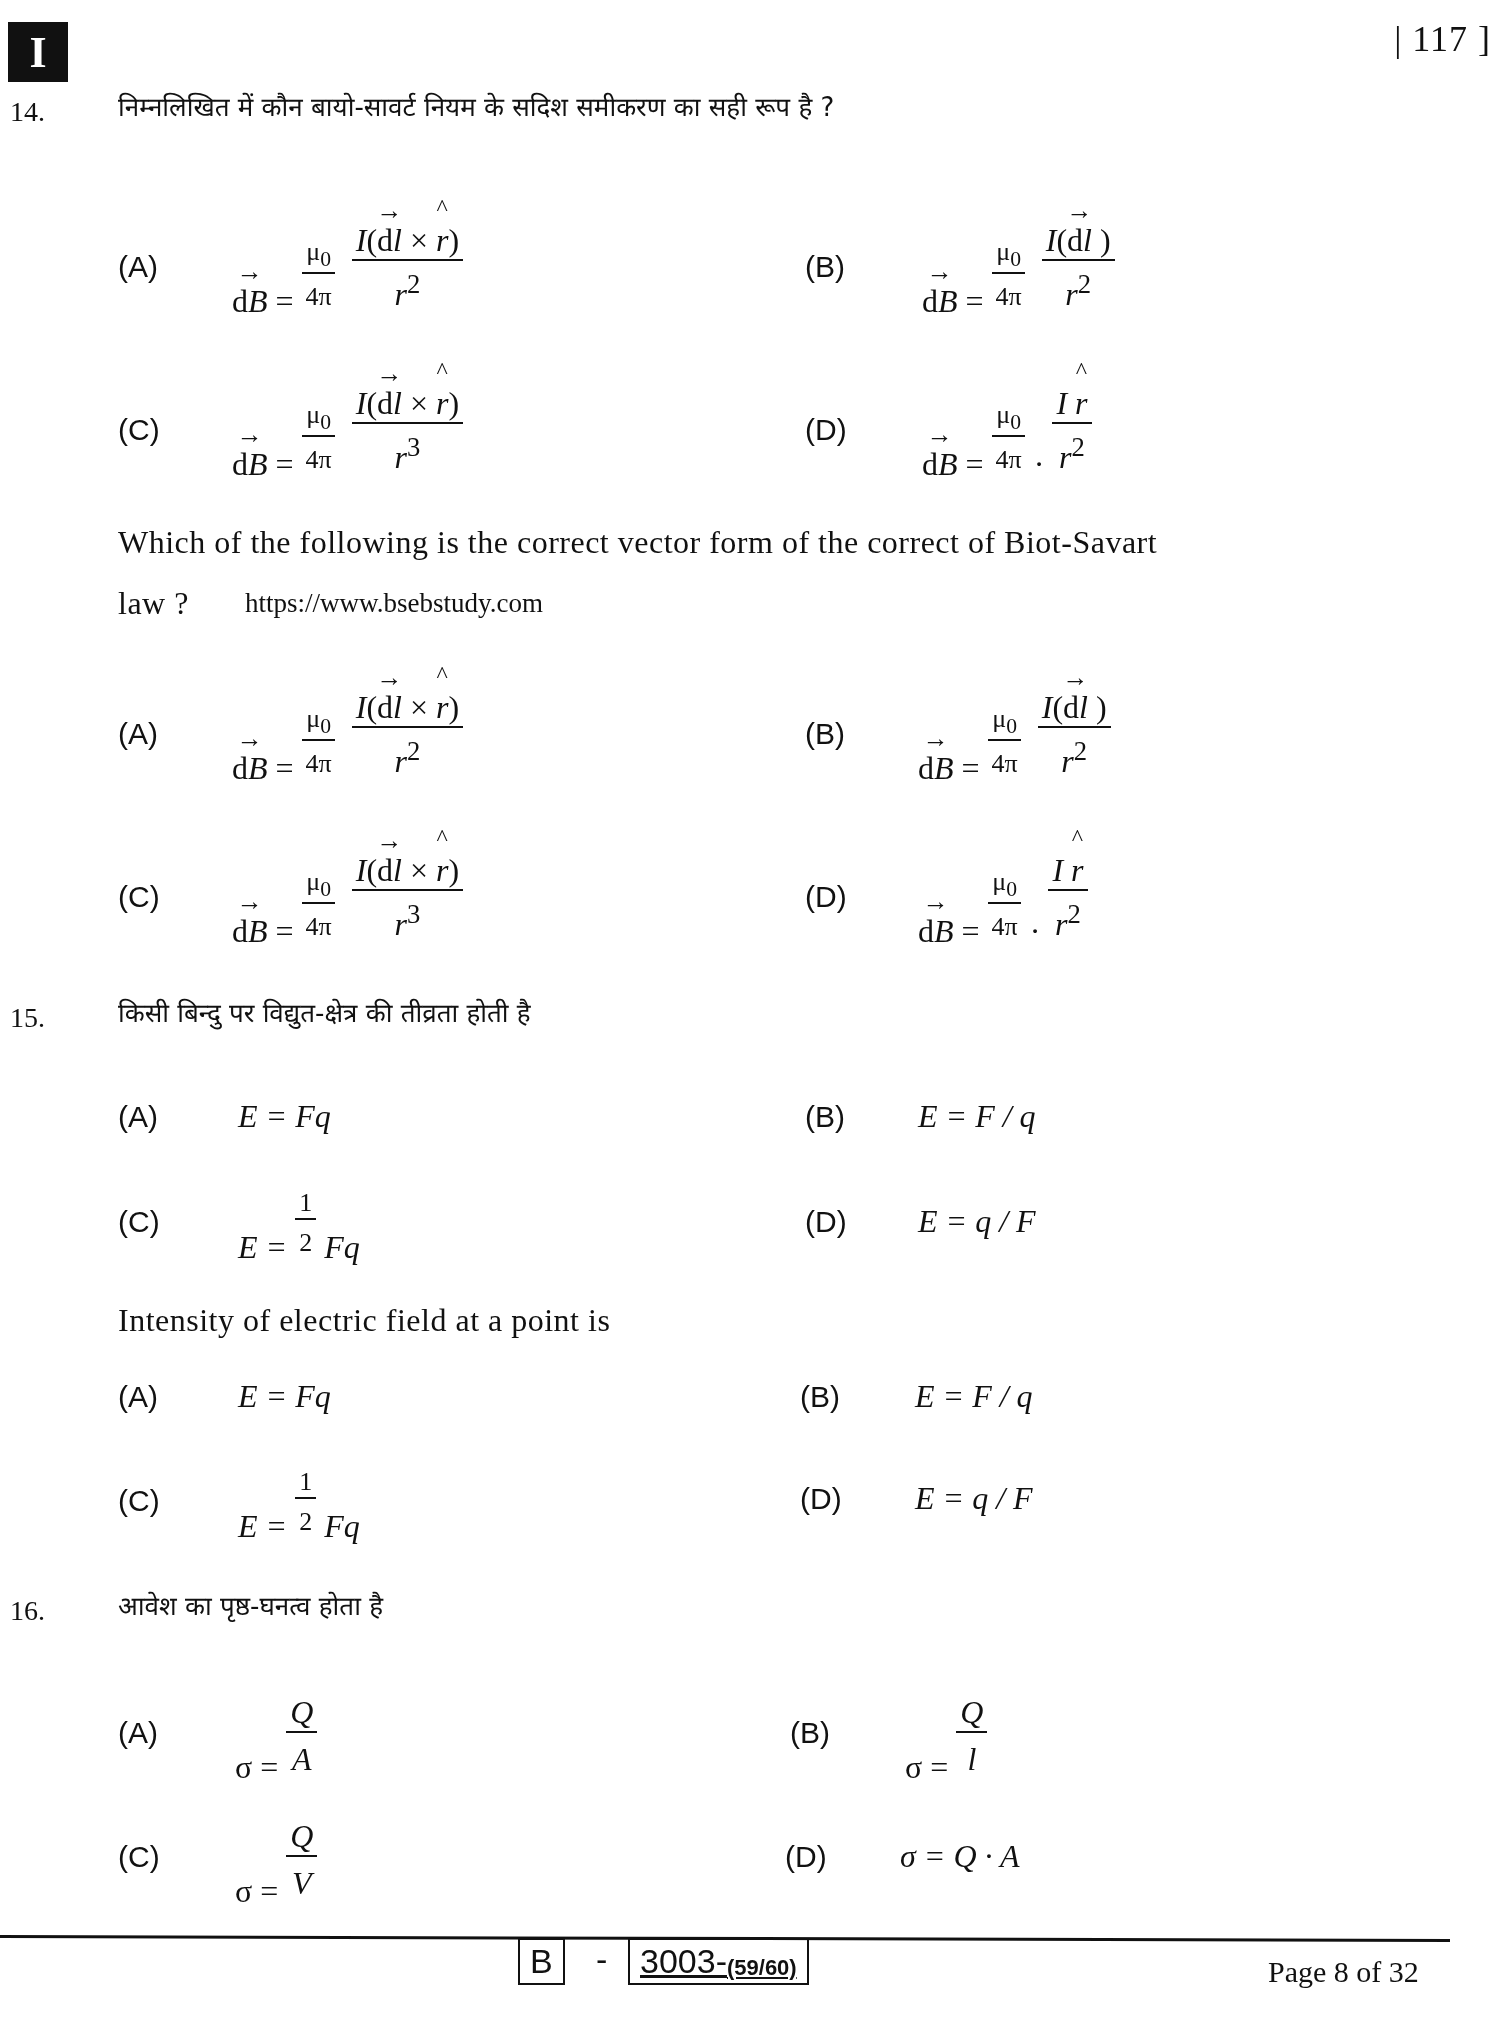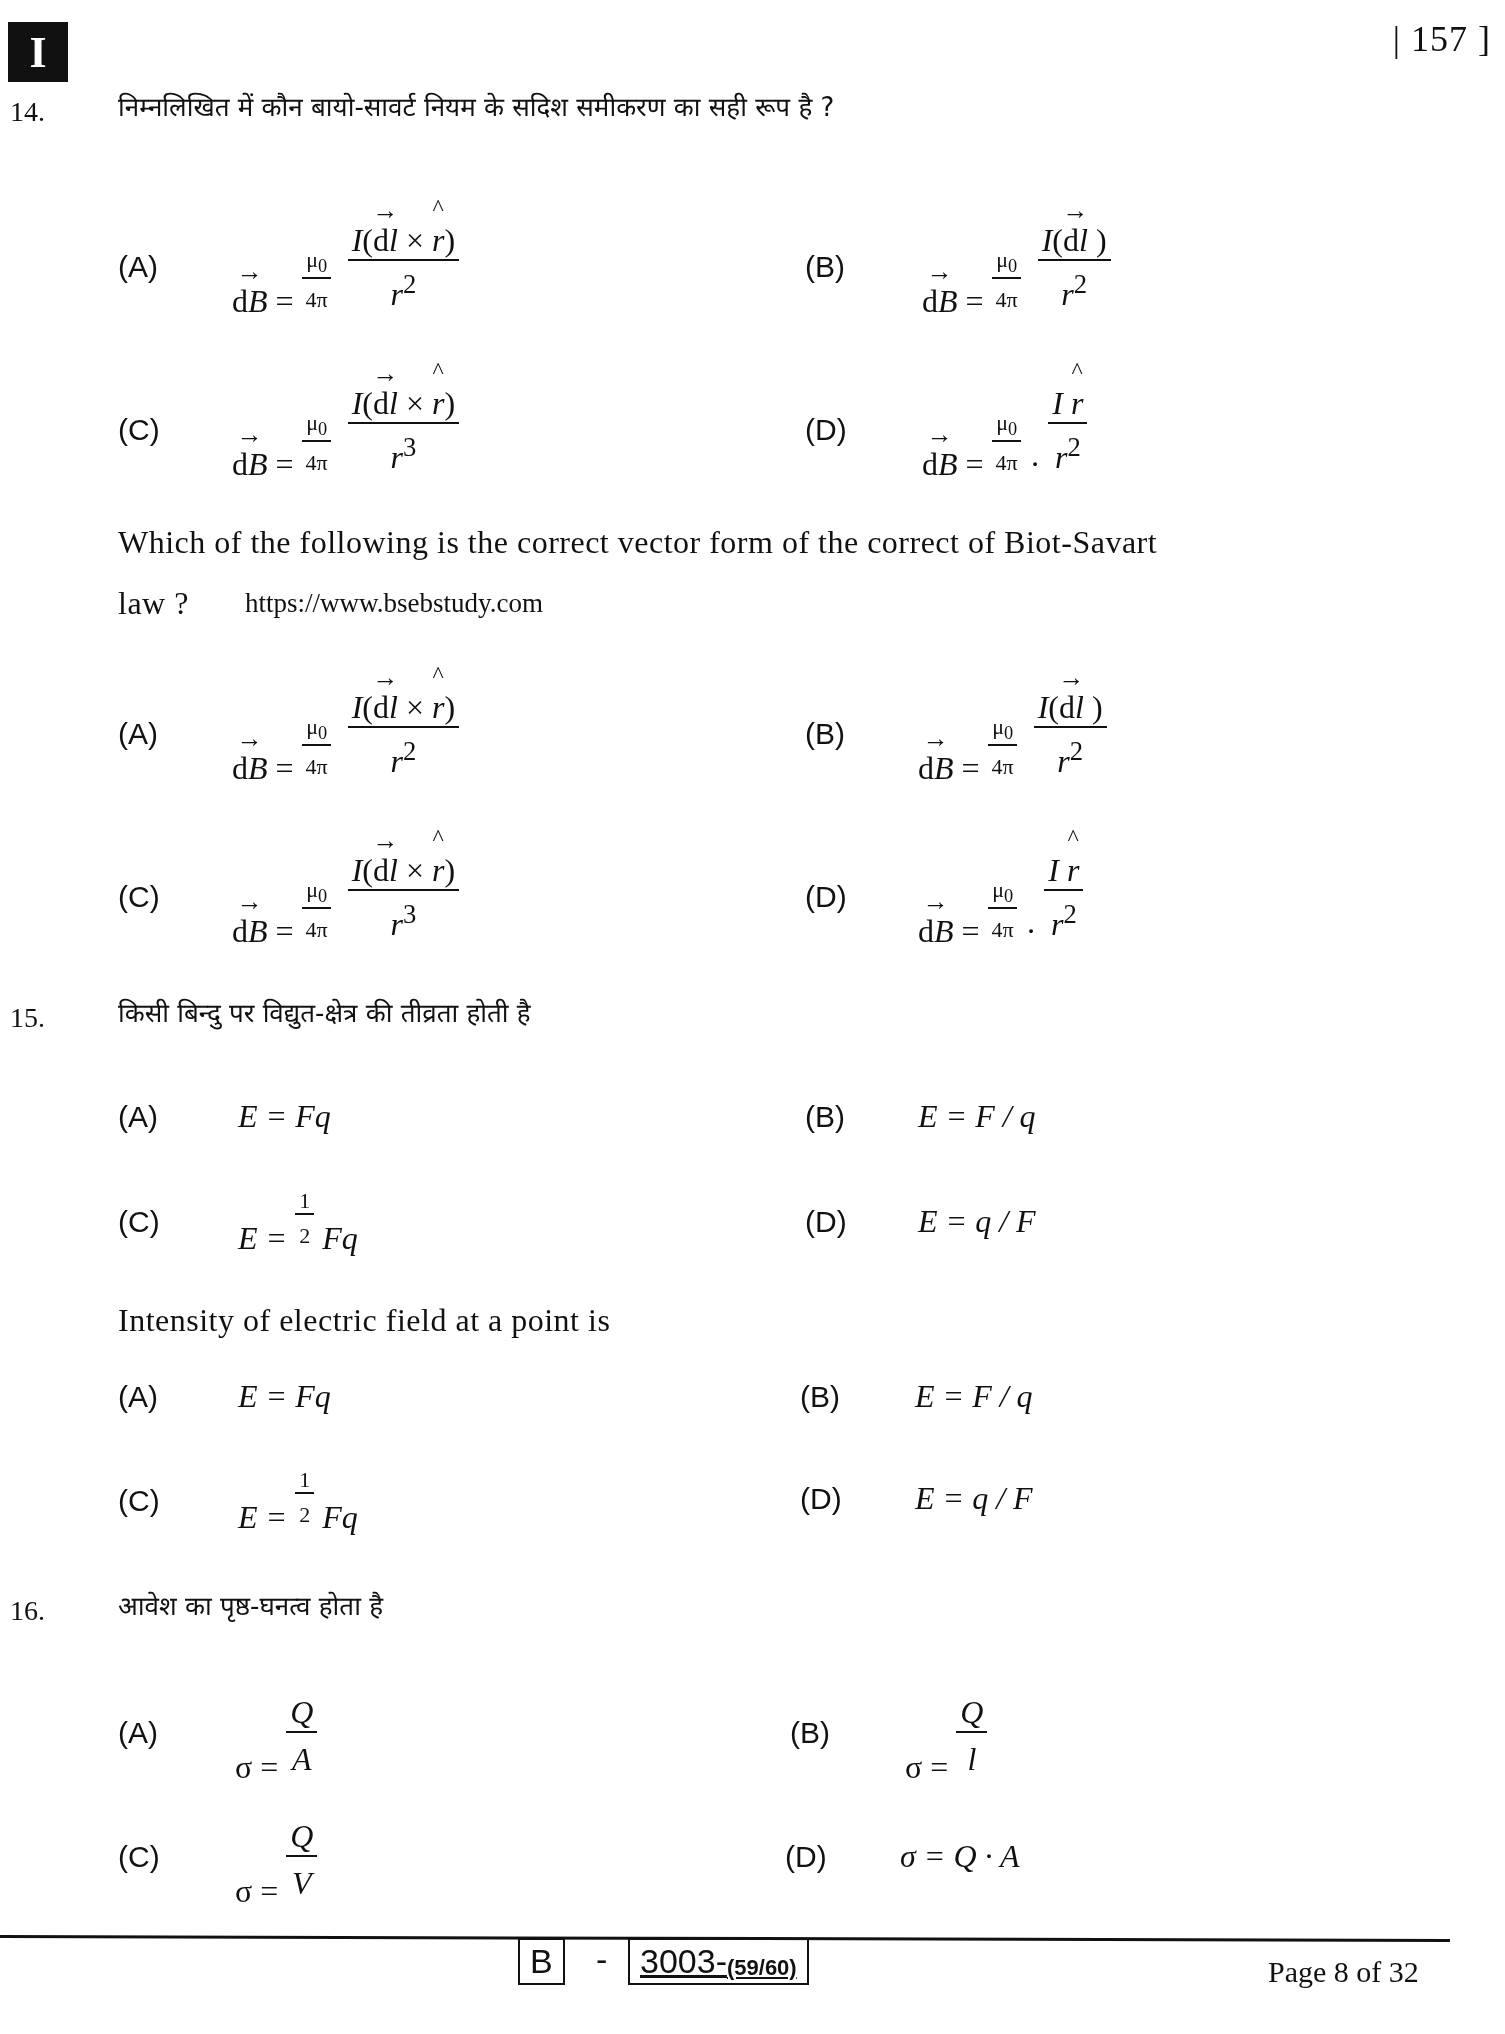--- a/index.html
+++ b/index.html
@@ -16,31 +16,31 @@
   .lbl{font-size:30px;font-family:"Liberation Sans",sans-serif;}
   .eq{font-size:32px;display:flex;align-items:flex-end;white-space:nowrap;}
   .eq i{font-style:italic;}
   .frac{display:inline-flex;flex-direction:column;align-items:center;margin:0 8px;vertical-align:middle;}
   .frac .num{padding:0 4px;border-bottom:2px solid #111;line-height:1.15;}
   .frac .den{padding:8px 4px;line-height:1.15;}
   .vec{position:relative;display:inline-block;}
   .vec::before{content:"\2192";position:absolute;left:50%;transform:translateX(-50%);top:-26px;font-size:26px;font-style:normal;}
   .hat{position:relative;display:inline-block;}
   .hat::before{content:"\005E";position:absolute;left:50%;transform:translateX(-50%);top:-28px;font-size:24px;font-style:normal;}
-  .small{font-size:22px;}
+  .small{font-size:26px;}
   .footline{left:0;top:1937px;width:1450px;height:3px;background:#111;transform:rotate(0.15deg);}
   .fbox{border:2px solid #111;font-family:"Liberation Sans",sans-serif;font-size:34px;padding:2px 10px;}
   .fsmall{font-size:22px;font-weight:bold;}
   .pageof{font-size:30px;}
 </style>
 </head>
 <body>
 
 <div class="abs ibox">I</div>
-<div class="abs pnum">| 157 ]</div>
+<div class="abs pnum">| 117 ]</div>
 
 <div class="abs qnum" style="left:10px;top:96px;">14.</div>
 <div class="abs hin" style="left:118px;top:88px;">निम्नलिखित में कौन बायो-सावर्ट नियम के सदिश समीकरण का सही रूप है ?</div>
 
 <div class="abs lbl" style="left:118px;top:250px;">(A)</div>
 <div class="abs eq" style="left:232px;top:222px;">
   <span class="vec">d<i>B</i></span>&nbsp;=
   <span class="frac small">
       <span class="num">μ<sub>0</sub></span>
       <span class="den">4π</span>

